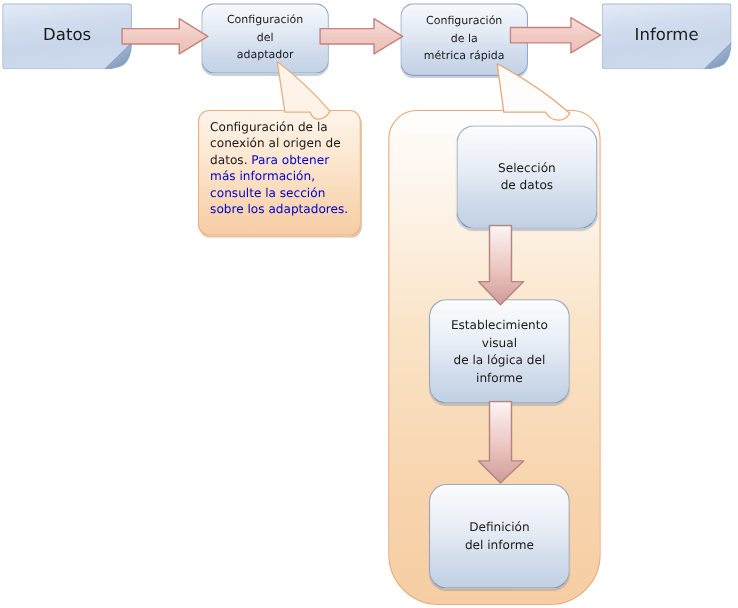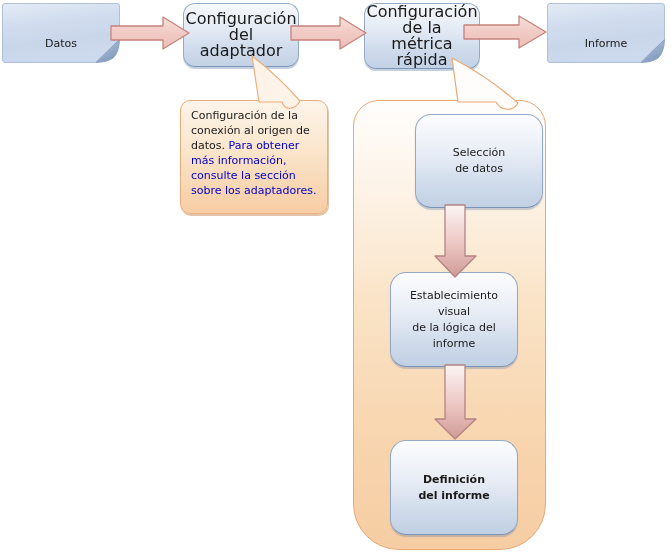--- a/index.html
+++ b/index.html
@@ -5,32 +5,32 @@
   html,body{margin:0;padding:0;background:#fff;}
   #stage{
     position:relative;width:671px;height:553px;background:#ffffff;
     font-family:"DejaVu Sans","Liberation Sans",sans-serif;
     color:#1a1a1a;overflow:hidden;
   }
   .abs{position:absolute;}
   
   .doc{z-index:1;}
   .doc .label{
-    position:absolute;left:0;top:12px;width:100%;height:56px;
+    position:absolute;left:0;top:0;width:100%;height:56px;
     display:flex;align-items:center;justify-content:center;
-    font-size:11px;white-space:pre-line;text-align:center;
+    font-size:15px;white-space:pre-line;text-align:center;
   }
   
   .pnode{
     z-index:2;border-radius:12px;
     background:linear-gradient(180deg,#f6f9fc 0%,#e4ebf5 38%,#cfdbeb 72%,#c3d2e6 100%);
     border:1px solid #94aac8;border-bottom-color:#7e96b8;
     box-shadow:0 2px 0 rgba(126,150,184,.45), inset 0 1px 0 rgba(255,255,255,.85);
     display:flex;align-items:center;justify-content:center;
-    font-size:16px;line-height:16px;text-align:center;white-space:pre-line;
+    font-size:10px;line-height:16px;text-align:center;white-space:pre-line;
   }
   
   .snode{
     z-index:3;border-radius:16px;left:390px;width:126px;
     background:linear-gradient(180deg,#fbfcfe 0%,#e9eef6 40%,#d3deec 70%,#c1d0e4 100%);
     border:1px solid #92a8c6;border-bottom-color:#7b93b5;
     box-shadow:0 2px 1px rgba(120,140,170,.4), inset 0 1px 0 rgba(255,255,255,.9);
     display:flex;align-items:center;justify-content:center;
     font-size:11px;line-height:16px;text-align:center;white-space:pre-line;
   }
@@ -146,16 +146,16 @@
 
   <div class="abs snode" style="top:272px;height:93px;">Establecimiento
 visual
 de la lógica del
 informe</div>
 
   <svg class="abs arrow-svg" style="left:434px;top:364px;" width="44" height="77" viewBox="0 0 44 77">
     <polygon points="11,1 31,1 31,55 42,55 21,75 1,55 11,55" fill="url(#gArrowV)" stroke="#b48384" stroke-width="1.3" stroke-linejoin="round"></polygon>
   </svg>
 
-  <div class="abs snode" style="top:440px;height:93px;font-weight:bold;">Definición
+  <div class="abs snode" style="top:440px;height:93px;">Definición
 del informe</div>
 
 </div>
 
 </body></html>

